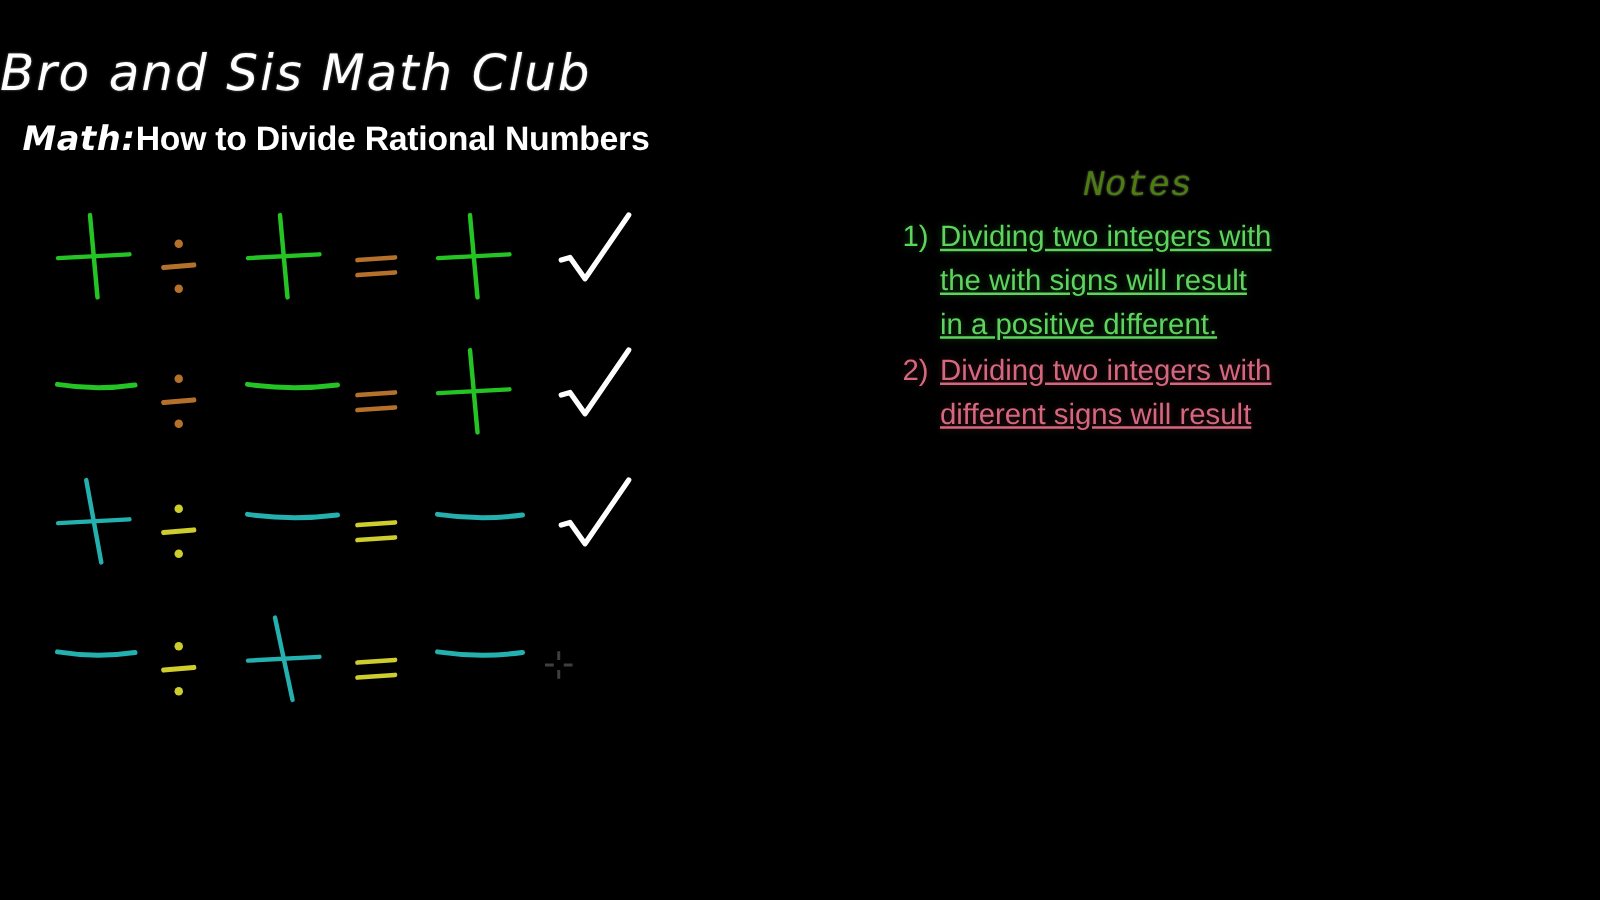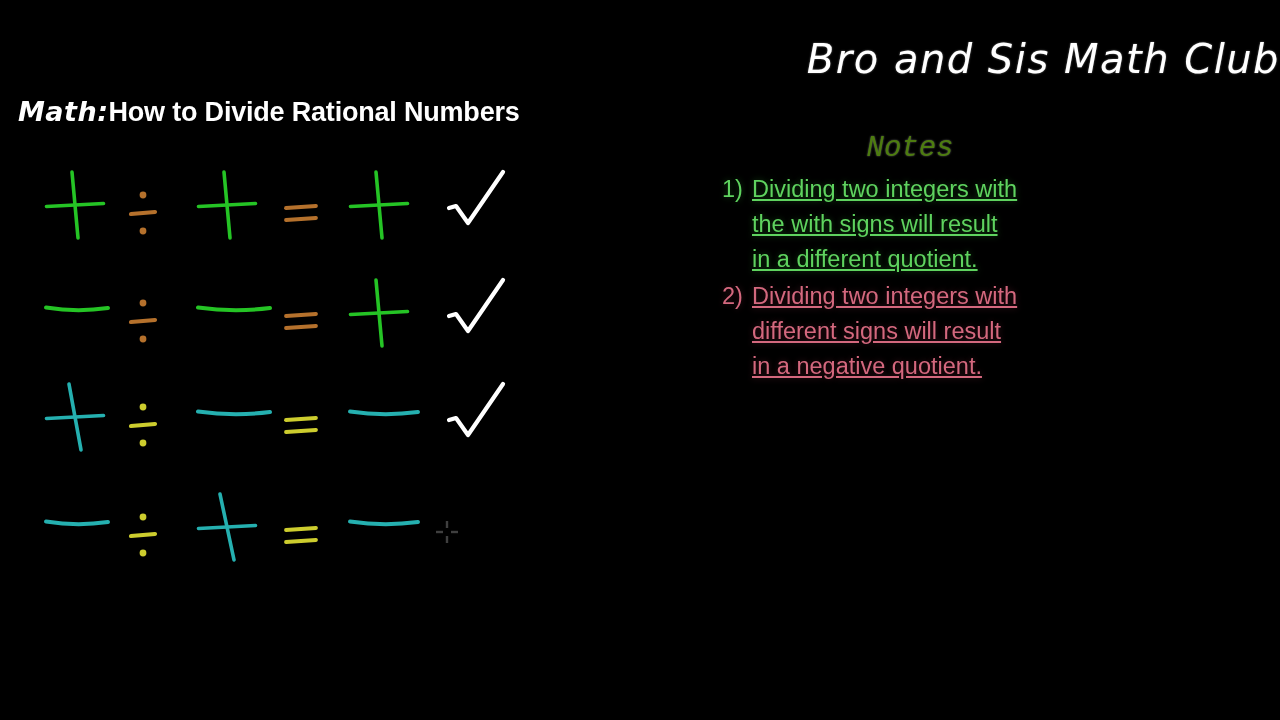--- a/index.html
+++ b/index.html
@@ -8,21 +8,21 @@
     width:1280px; height:720px;
     background:#000;
     overflow:hidden;
     font-family:"Liberation Sans", sans-serif;
   }
   #stage { position:relative; width:1280px; height:720px; background:#000; }
 
   
   .club-title {
     position:absolute; left:0; top:36px; width:1280px;
-    text-align:right;
+    text-align:left;
     font-family:"DejaVu Sans", sans-serif;
     font-style:italic;
     font-weight:400;
     font-size:40px;
     letter-spacing:1.5px;
     color:#ffffff;
     text-shadow:0 0 2px rgba(255,255,255,.45);
   }
   .title-line {
     position:absolute; left:18px; top:96px;
@@ -86,30 +86,29 @@
     <span class="title-label">Math:</span><span class="title-text">How to Divide Rational Numbers</span>
   </div>
 
   <div class="notes-head">Notes</div>
 
   <div class="note" id="note-1" style="color: rgb(95, 211, 95);">
     <span class="note-num">1)</span>
     <span class="note-body">
       <span class="note-line">Dividing two integers with</span>
       <span class="note-line">the with signs will result</span>
-      <span class="note-line">in a different quotient.</span>
+      <span class="note-line">in a positive different.</span>
     </span>
   </div>
 
   <div class="note" id="note-2" style="color: rgb(212, 104, 126);">
     <span class="note-num">2)</span>
     <span class="note-body">
       <span class="note-line">Dividing two integers with</span>
       <span class="note-line">different signs will result</span>
-      <span class="note-line">in a negative quotient.</span>
     </span>
   </div>
 
   <div id="equations">
       <div class="eq-row" style="left: 0px; top: 160px;">
         <div class="glyph" style="left: 44px; top: 10px;"><svg width="62" height="70" viewBox="0 0 62 70" style="overflow:visible">
             <line x1="2.4800000000000004" y1="36.5" x2="59.519999999999996" y2="33.5" stroke="#25c425" stroke-width="3.6" stroke-linecap="round"></line>
             <line x1="28" y1="2.1000000000000014" x2="34" y2="67.9" stroke="#25c425" stroke-width="3.6" stroke-linecap="round"></line>
           </svg></div>
         <div class="glyph" style="left: 128px; top: 26px;"><svg width="30" height="54" viewBox="0 0 30 54" style="overflow:visible">

